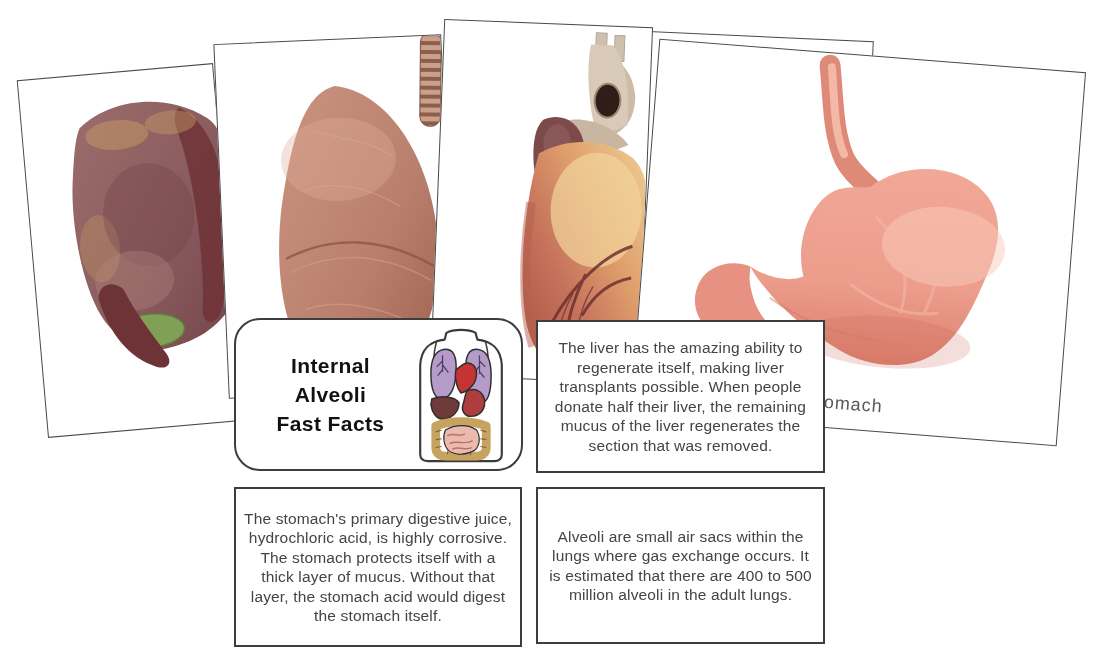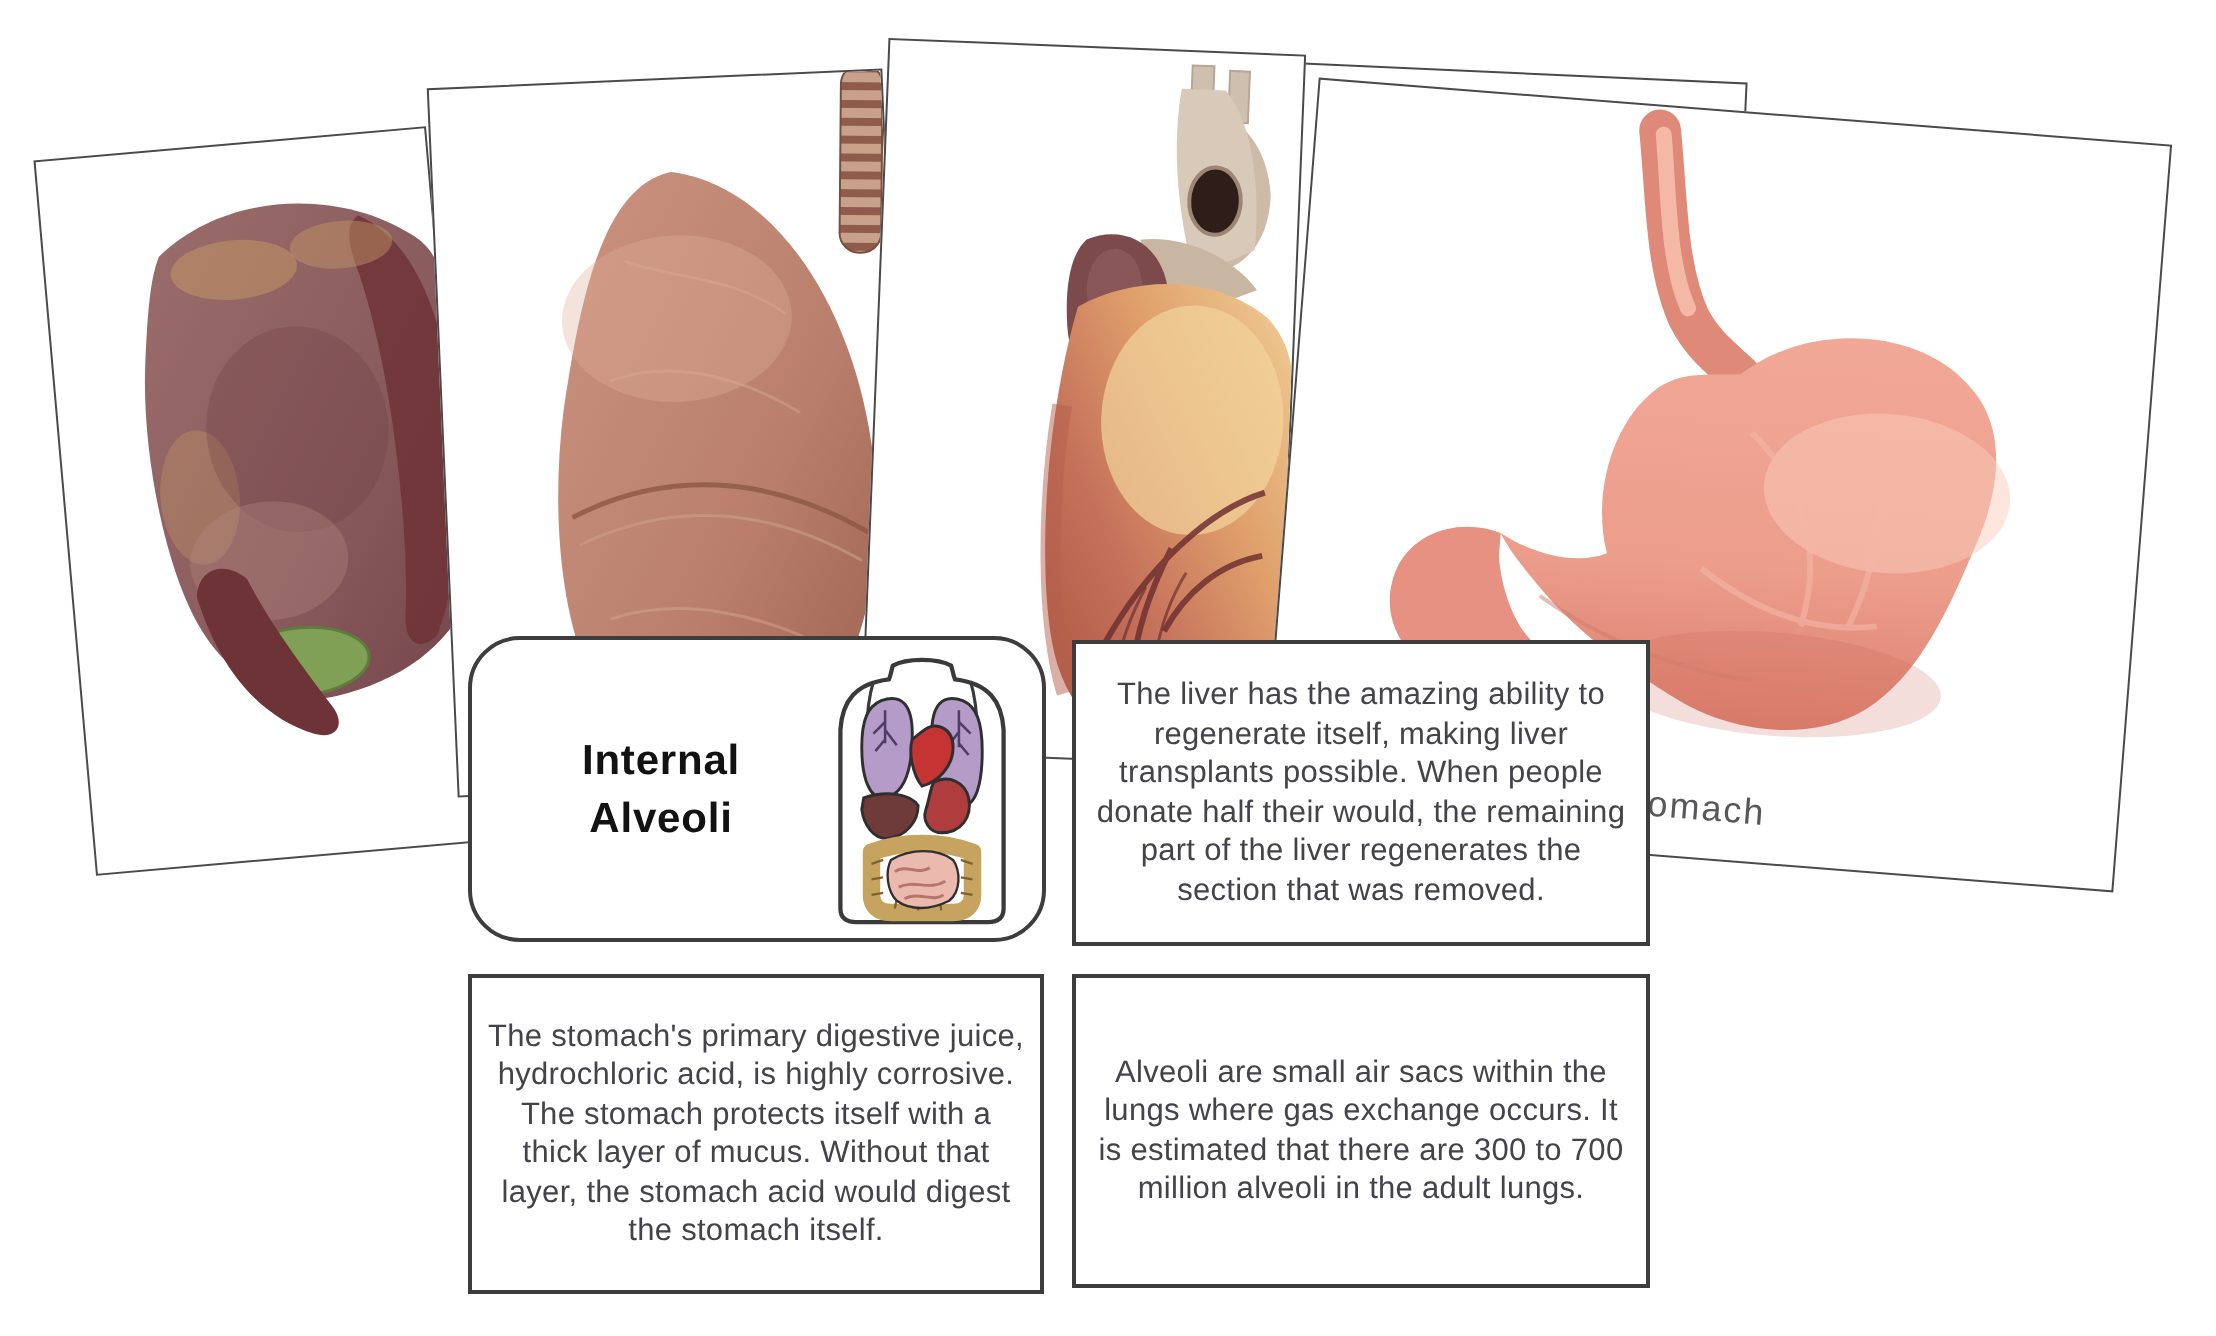--- a/index.html
+++ b/index.html
@@ -132,44 +132,45 @@
       <path d="M130,250 C160,268 200,282 240,284" fill="none" stroke="#d07c6c" stroke-width="2" opacity=".5"></path>
     </svg>
     <span class="stomach-label">stomach</span>
   </div>
 
   <div class="card text-card title-pos">
     <div class="title-card-inner">
       <div class="title-text">
         <span>Internal</span>
         <span>Alveoli</span>
+        <span>Fast Facts</span>
       </div>
       <svg class="torso-svg" viewBox="0 0 100 140">
         <path d="M35,6 C42,2 58,2 65,6 C66,9 66,11 67,13 C84,15 91,24 92,39 L92,131 C92,136 89,138 84,138 L16,138 C11,138 8,136 8,131 L8,39 C9,24 16,15 33,13 C34,11 34,9 35,6 Z" fill="#ffffff" stroke="#3a3a3a" stroke-width="2.2"></path>
         <path d="M25,14 C21,28 21,43 23,57 M75,14 C79,28 79,43 77,57" fill="none" stroke="#3a3a3a" stroke-width="1.6"></path>
         <path d="M29,24 C40,20 45,27 45,41 C45,59 41,72 31,74 C23,75 19,64 19,48 C19,34 22,27 29,24 Z" fill="#b49bc8" stroke="#2f2f2f" stroke-width="1.5"></path>
         <path d="M71,24 C60,20 55,27 55,41 C55,59 59,75 70,78 C78,79 81,66 81,50 C81,35 78,27 71,24 Z" fill="#b49bc8" stroke="#2f2f2f" stroke-width="1.5"></path>
         <path d="M31,29 L31,46 M31,35 L25,41 M31,39 L37,47 M31,44 L26,50" fill="none" stroke="#503c66" stroke-width="1.3"></path>
         <path d="M69,29 L69,48 M69,35 L75,41 M69,40 L63,48 M69,46 L74,52" fill="none" stroke="#503c66" stroke-width="1.3"></path>
         <path d="M50,40 C57,34 66,38 66,48 C66,58 58,66 50,68 C45,62 43,50 45,44 Z" fill="#c53333" stroke="#2f2f2f" stroke-width="1.5"></path>
         <path d="M20,74 C32,70 44,72 48,78 C48,86 42,94 32,95 C25,95 20,88 19,80 Z" fill="#6f3a3a" stroke="#2f2f2f" stroke-width="1.5"></path>
         <path d="M56,66 C64,62 72,66 74,74 C76,84 70,92 60,92 C54,92 50,86 52,80 C54,74 54,70 56,66 Z" fill="#b03d3d" stroke="#2f2f2f" stroke-width="1.5"></path>
         <path d="M24,102 C40,96 60,96 76,102 L76,124 C76,130 72,133 66,133 L34,133 C28,133 24,130 24,124 Z" fill="none" stroke="#c7a360" stroke-width="9" stroke-linejoin="round"></path>
         <path d="M24,108 L30,106 M24,116 L30,115 M24,124 L30,123 M76,108 L70,106 M76,116 L70,115 M76,124 L70,123 M36,131 L37,126 M48,132 L48,127 M60,132 L59,127" fill="none" stroke="#7d6330" stroke-width="1.2"></path>
         <path d="M34,106 C44,100 58,100 66,106 C70,112 70,122 64,127 C54,132 44,132 37,127 C32,122 31,112 34,106 Z" fill="#ecb9af" stroke="#2f2f2f" stroke-width="1.2"></path>
         <path d="M36,112 C42,108 48,114 54,110 M38,120 C46,116 54,122 62,117 M41,126 C48,122 56,128 61,124" fill="none" stroke="#b4756a" stroke-width="1.5"></path>
       </svg>
     </div>
   </div>
 
   <div class="card text-card liver-fact-pos">
-    <p class="fact-text">The liver has the amazing ability to regenerate itself, making liver transplants possible. When people donate half their would, the remaining part of the liver regenerates the section that was removed.</p>
+    <p class="fact-text">The liver has the amazing ability to regenerate itself, making liver transplants possible. When people donate half their liver, the remaining mucus of the liver regenerates the section that was removed.</p>
   </div>
 
   <div class="card text-card stomach-fact-pos">
     <p class="fact-text">The stomach's primary digestive juice, hydrochloric acid, is highly corrosive. The stomach protects itself with a thick layer of mucus. Without that layer, the stomach acid would digest the stomach itself.</p>
   </div>
 
   <div class="card text-card alveoli-fact-pos">
-    <p class="fact-text">Alveoli are small air sacs within the lungs where gas exchange occurs. It is estimated that there are 300 to 700 million alveoli in the adult lungs.</p>
+    <p class="fact-text">Alveoli are small air sacs within the lungs where gas exchange occurs. It is estimated that there are 400 to 500 million alveoli in the adult lungs.</p>
   </div>
 
 </div>
 
 </body></html>

